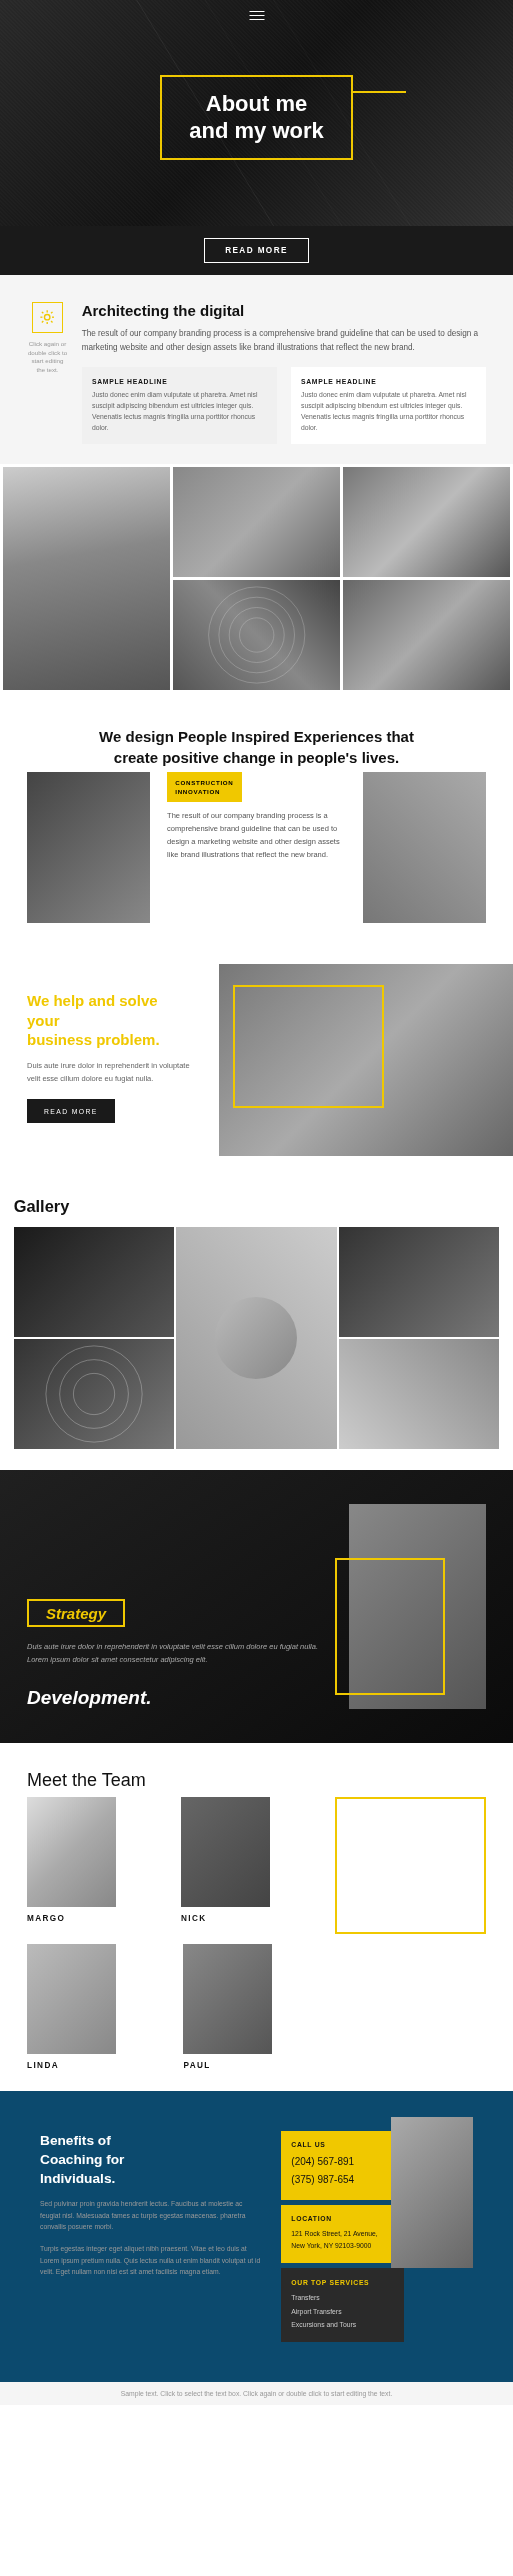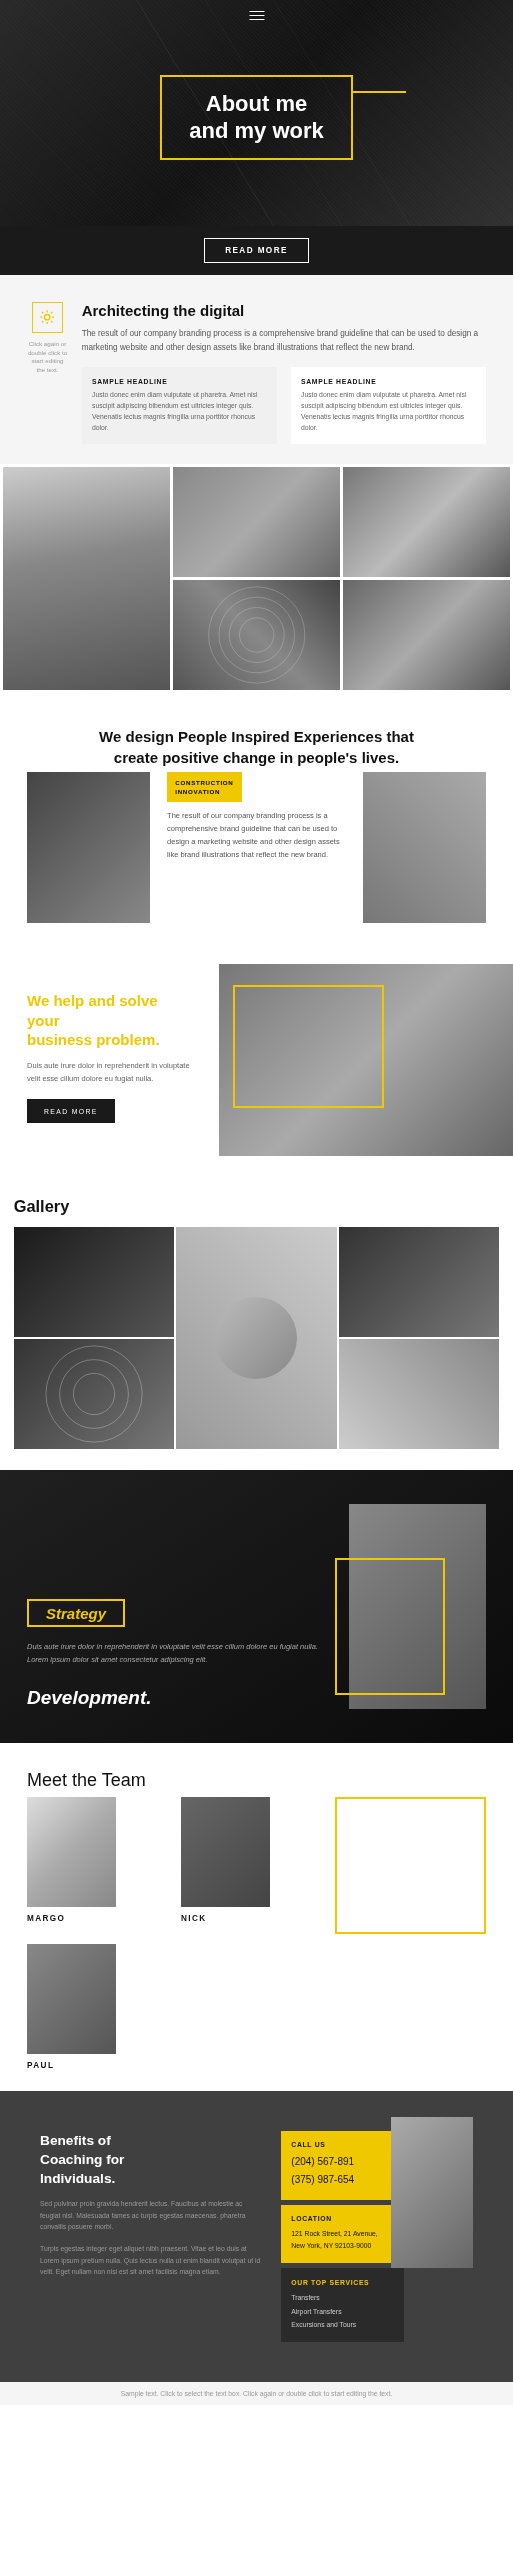--- a/index.html
+++ b/index.html
@@ -393,21 +393,21 @@
     .team-name {
       font-size: 8.2px;
       font-weight: bold;
       letter-spacing: 1.4px;
       text-transform: uppercase;
       color: #111;
     }
 
     
     .benefits-section {
-      background: #404040;
+      background: #0c4a6e;
       color: #fff;
       padding: 40px;
       display: flex;
       gap: 20.5px;
     }
     .benefits-left {
       flex: 1;
     }
     .benefits-title {
       font-size: 13.7px;
@@ -647,20 +647,24 @@
     </div>
     <div class="team-cell">
       <div class="team-photo tp2" style="width:89px;height:110px;background:linear-gradient(135deg,#666 0%,#444 100%);"></div>
       <div class="team-name">NICK</div>
     </div>
     <div style="border:2.1px solid #f0c800;min-height:137px;grid-row:span 2;"></div>
   </div>
 
   <div style="display:grid;grid-template-columns:1fr 1fr 1fr;gap:10.3px;">
     <div class="team-cell">
+      <div class="team-photo tp3" style="width:89px;height:110px;background:linear-gradient(135deg,#bbb 0%,#888 100%);"></div>
+      <div class="team-name">LINDA</div>
+    </div>
+    <div class="team-cell">
       <div class="team-photo tp4" style="width:89px;height:110px;background:linear-gradient(135deg,#888 0%,#555 100%);"></div>
       <div class="team-name">PAUL</div>
     </div>
     <div></div>
   </div>
 </div>
 
 <div class="benefits-section">
   <div class="benefits-left">
     <div class="benefits-title" style="white-space:pre-line;">Benefits of

